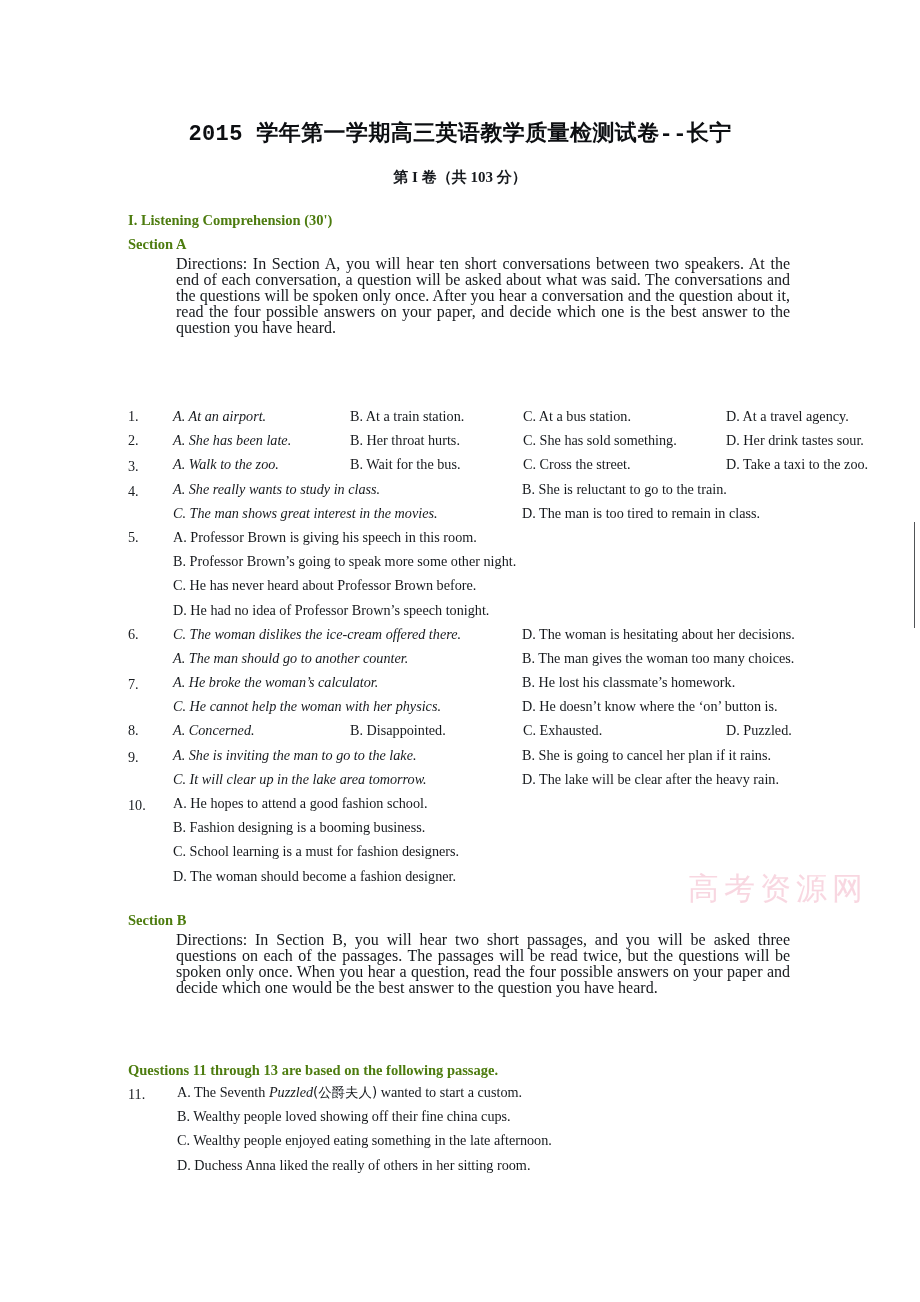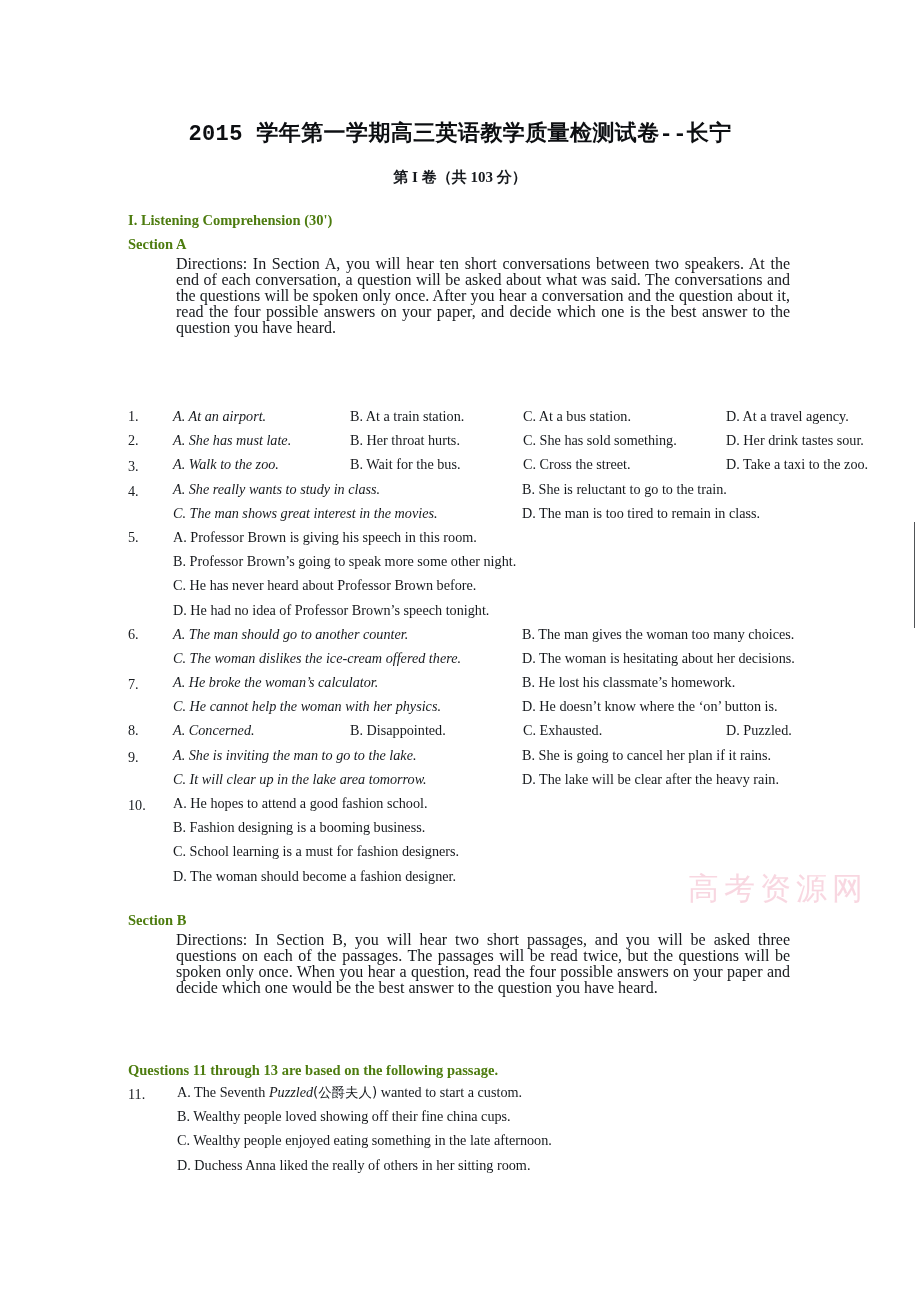--- a/index.html
+++ b/index.html
@@ -161,21 +161,21 @@
             <span class="opt c-b4">B. At a train station.</span>
             <span class="opt c-c4">C. At a bus station.</span>
             <span class="opt c-d4">D. At a travel agency.</span>
           </div>
         </div>
       </div>
       <div class="qrow">
         <div class="qnum">2.</div>
         <div class="opts">
           <div class="optline">
-            <span class="opt c-a">A. She has must late.</span>
+            <span class="opt c-a">A. She has been late.</span>
             <span class="opt c-b4">B. Her throat hurts.</span>
             <span class="opt c-c4">C. She has sold something.</span>
             <span class="opt c-d4">D. Her drink tastes sour.</span>
           </div>
         </div>
       </div>
       <div class="qrow">
         <div class="qnum dip">3.</div>
         <div class="opts">
           <div class="optline">
@@ -213,26 +213,26 @@
           </div>
           <div class="optline">
             <span class="opt c-stack">D. He had no idea of Professor Brown’s speech tonight.</span>
           </div>
         </div>
       </div>
       <div class="qrow">
         <div class="qnum">6.</div>
         <div class="opts">
           <div class="optline">
+            <span class="opt c-a">C. The woman dislikes the ice-cream offered there.</span>
+            <span class="opt c-b2">D. The woman is hesitating about her decisions.</span>
+          </div>
+          <div class="optline">
             <span class="opt c-a">A. The man should go to another counter.</span>
             <span class="opt c-b2">B. The man gives the woman too many choices.</span>
-          </div>
-          <div class="optline">
-            <span class="opt c-a">C. The woman dislikes the ice-cream offered there.</span>
-            <span class="opt c-b2">D. The woman is hesitating about her decisions.</span>
           </div>
         </div>
       </div>
       <div class="qrow">
         <div class="qnum dip">7.</div>
         <div class="opts">
           <div class="optline">
             <span class="opt c-a">A. He broke the woman’s calculator.</span>
             <span class="opt c-b2">B. He lost his classmate’s homework.</span>
           </div>

